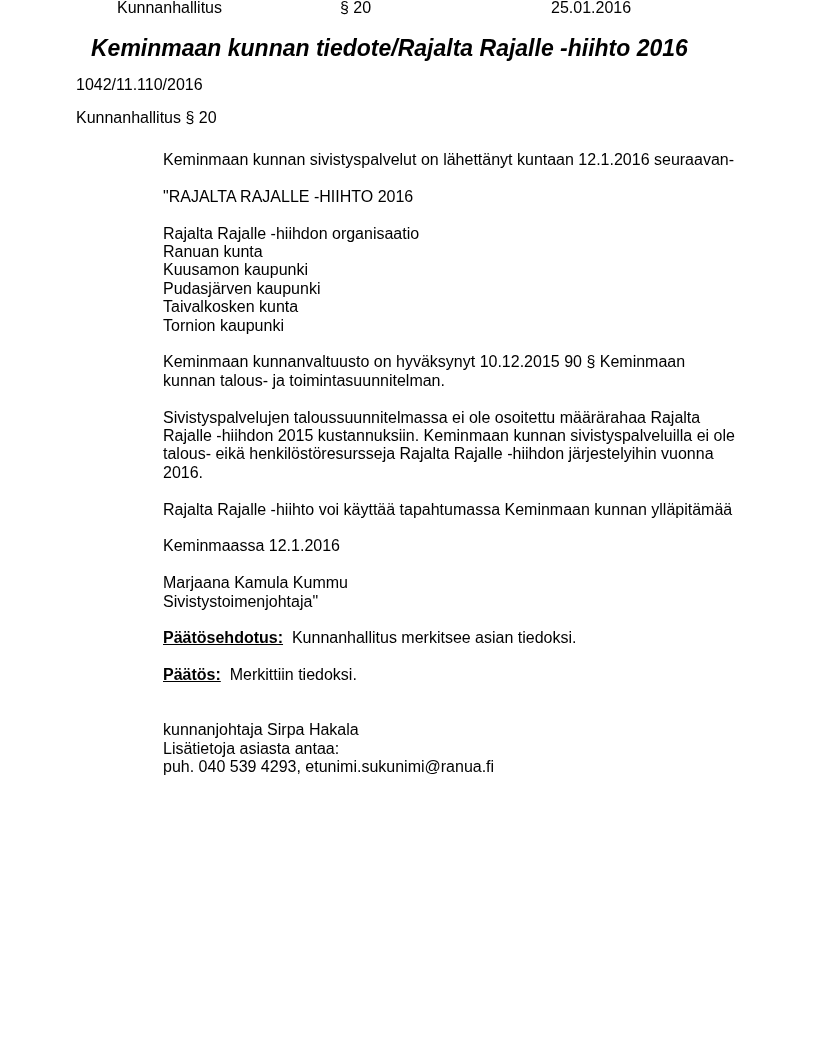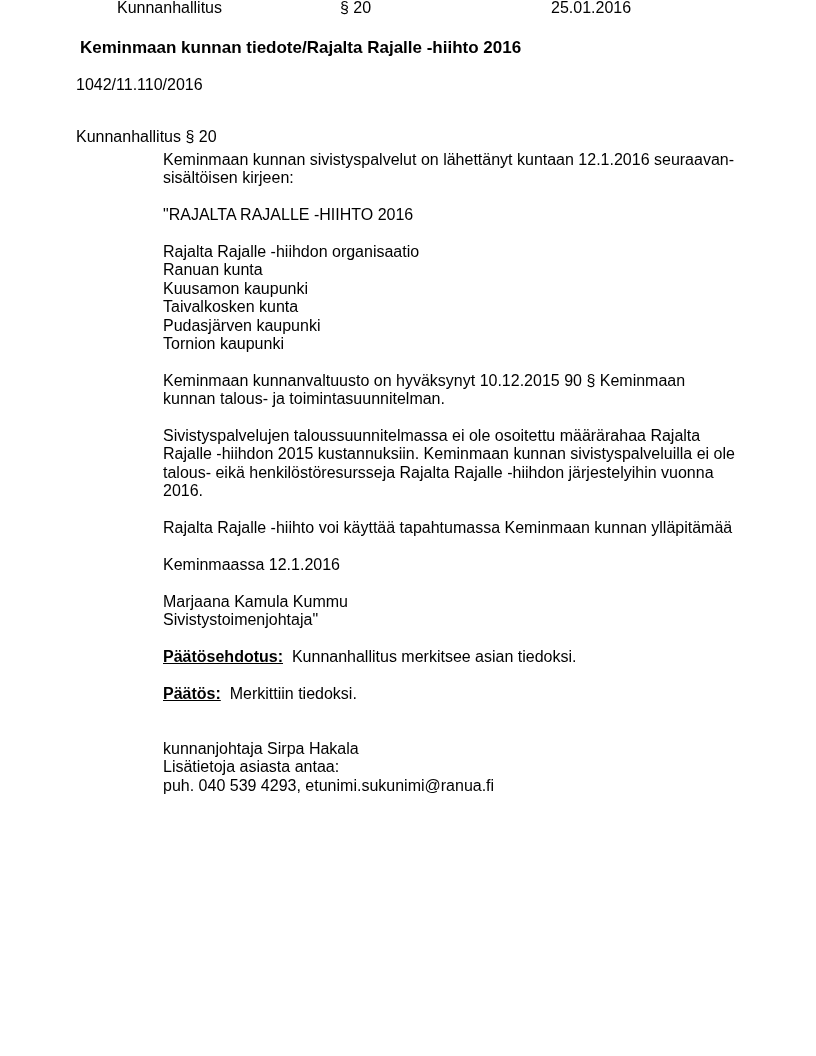--- a/index.html
+++ b/index.html
@@ -11,23 +11,23 @@
       width: 816px;
       height: 1056px;
       position: relative;
       overflow: hidden;
       font-family: "Liberation Sans", sans-serif;
       color: #000000;
       font-size: 16px;
     }
     .abs { position: absolute; white-space: nowrap; }
     .hdr { top: -1px; font-size: 16px; line-height: 18px; margin-left: 41px; }
-    .title { left: 80px; top: 37px; font-size: 17px; font-weight: bold; line-height: 22px; }
+    .title { left: 91px; top: 37px; font-size: 23px; font-weight: bold; line-height: 22px; font-style: italic; }
     .ref { left: 76px; top: 76px; line-height: 18px; }
-    .section { left: 76px; top: 128px; line-height: 18px; }
+    .section { left: 76px; top: 109px; line-height: 18px; }
     .body {
       position: absolute;
       left: 163px;
       top: 151px;
       width: 590px;
       line-height: 18.4px;
     }
     .body p { margin: 0; white-space: nowrap; }
     .gap { height: 18.4px; }
     .lbl { font-weight: bold; text-decoration: underline; }
@@ -38,29 +38,28 @@
 <div class="abs hdr" style="left:76px;">Kunnanhallitus</div>
 <div class="abs hdr" style="left:299px;">§ 20</div>
 <div class="abs hdr" style="left:510px;">25.01.2016</div>
 
 <div class="abs title">Keminmaan kunnan tiedote/Rajalta Rajalle -hiihto 2016</div>
 <div class="abs ref">1042/11.110/2016</div>
 <div class="abs section">Kunnanhallitus § 20</div>
 
 <div class="body">
   <p>Keminmaan kunnan sivistyspalvelut on lähettänyt kuntaan 12.1.2016 seuraavan-</p>
-  <p>sisältöisen kirjeen:</p>
   <div class="gap"></div>
   <p>"RAJALTA RAJALLE -HIIHTO 2016</p>
   <div class="gap"></div>
   <p>Rajalta Rajalle -hiihdon organisaatio</p>
   <p>Ranuan kunta</p>
   <p>Kuusamon kaupunki</p>
+  <p>Pudasjärven kaupunki</p>
   <p>Taivalkosken kunta</p>
-  <p>Pudasjärven kaupunki</p>
   <p>Tornion kaupunki</p>
   <div class="gap"></div>
   <p>Keminmaan kunnanvaltuusto on hyväksynyt 10.12.2015 90 § Keminmaan</p>
   <p>kunnan talous- ja toimintasuunnitelman.</p>
   <div class="gap"></div>
   <p>Sivistyspalvelujen taloussuunnitelmassa ei ole osoitettu määrärahaa Rajalta</p>
   <p>Rajalle -hiihdon 2015 kustannuksiin. Keminmaan kunnan sivistyspalveluilla ei ole</p>
   <p>talous- eikä henkilöstöresursseja Rajalta Rajalle -hiihdon järjestelyihin vuonna</p>
   <p>2016.</p>
   <div class="gap"></div>

